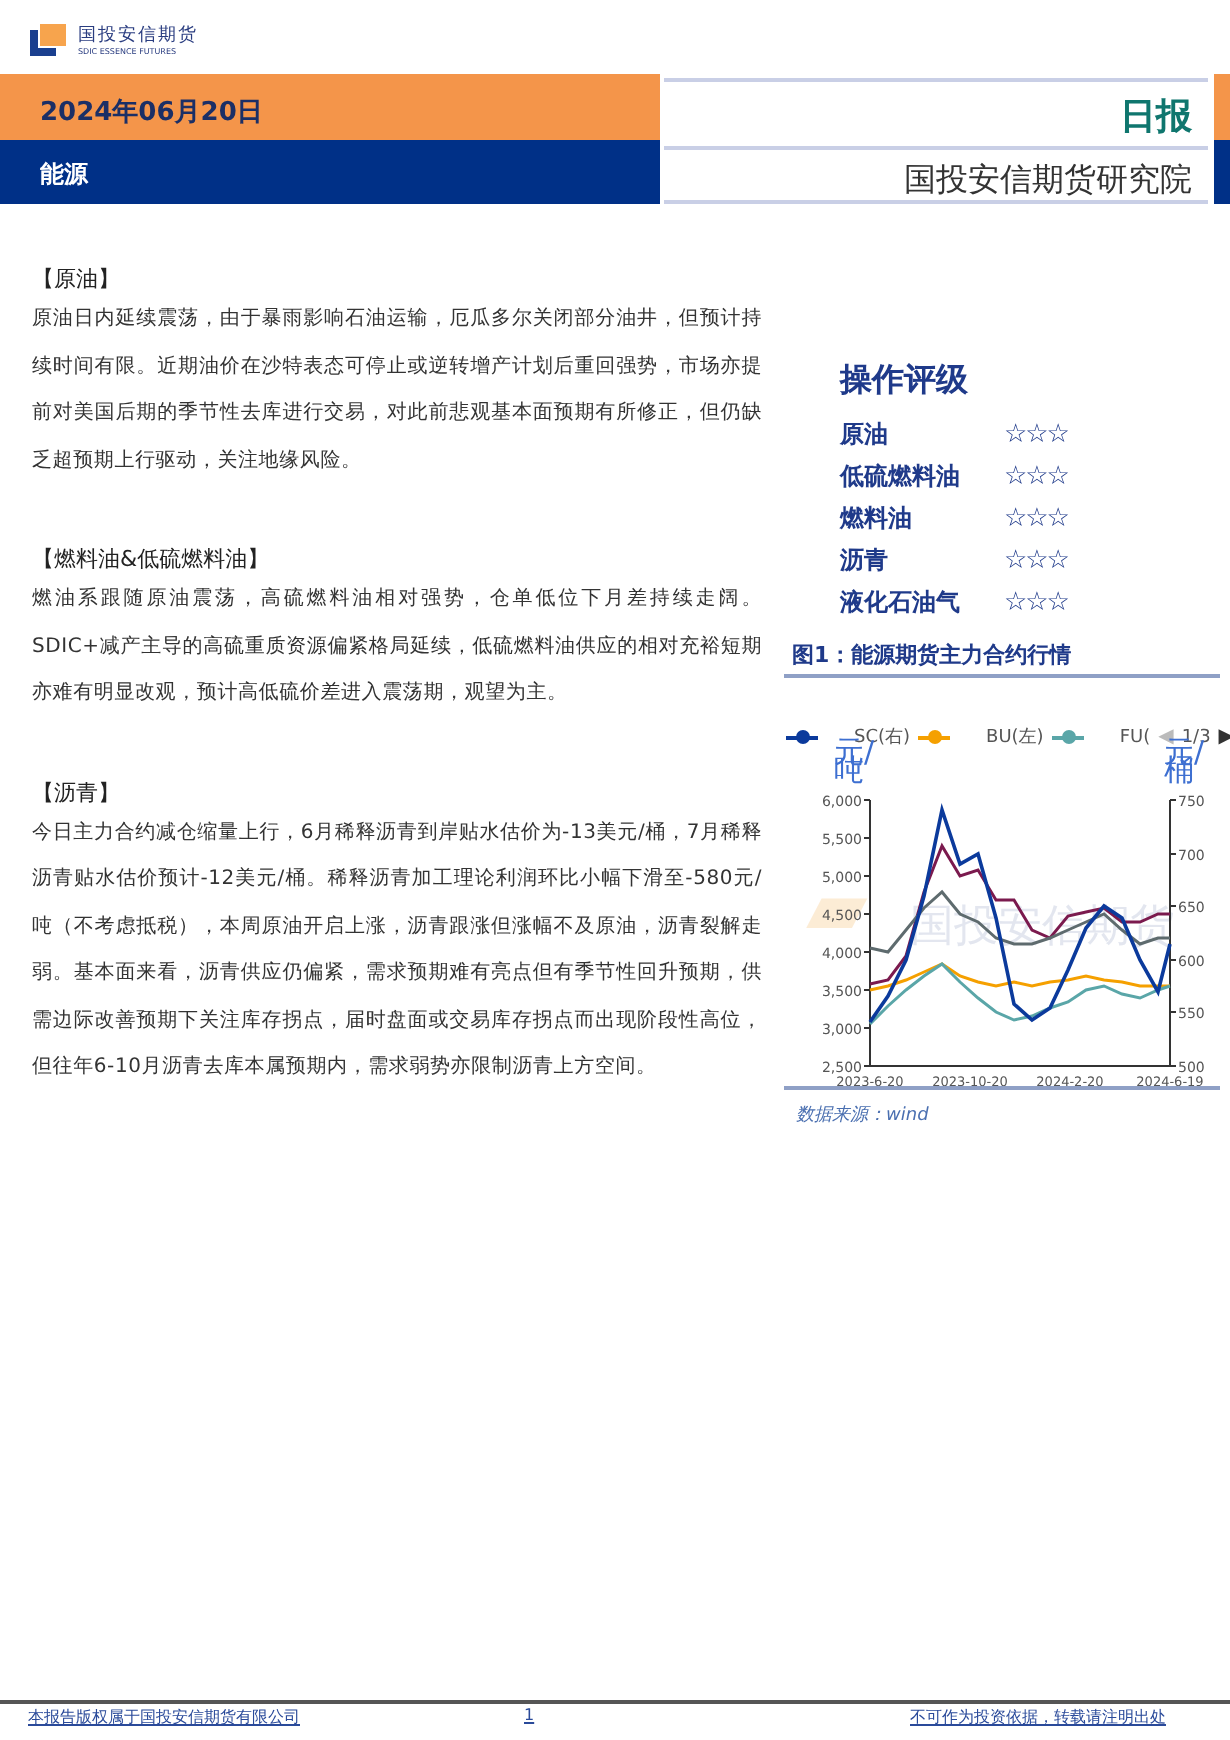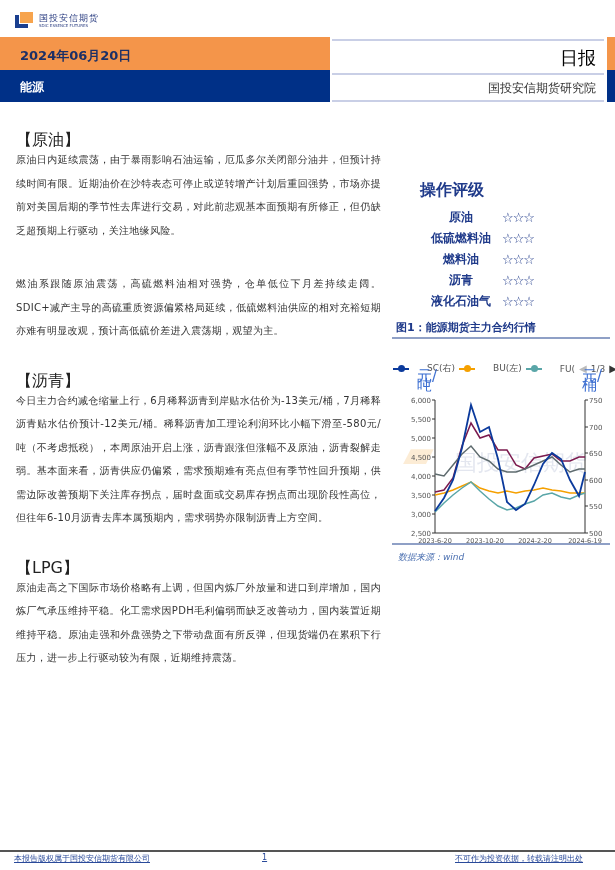--- a/index.html
+++ b/index.html
@@ -14,31 +14,31 @@
   .logo-en { font-size:4px; color:#2a3d80; line-height:5px; }
 
   .bar-orange { position:absolute; left:0; top:37px; width:330px; height:33px; background:#f4954a; }
   .bar-blue { position:absolute; left:0; top:70px; width:330px; height:32px; background:#003087; }
   .bar-orange-r { position:absolute; left:607px; top:37px; width:8px; height:33px; background:#f4954a; }
   .bar-blue-r { position:absolute; left:607px; top:70px; width:8px; height:32px; background:#003087; }
   .date { position:absolute; left:20px; top:47px; font-size:13px; font-weight:bold; color:#1b2f66; }
   .sector { position:absolute; left:20px; top:79px; font-size:12px; font-weight:bold; color:#fff; }
   .hdr-box { position:absolute; left:332px; top:37px; width:272px; height:65px; }
   .hdr-line { position:absolute; left:0; width:272px; height:2px; background:#c9cfe6; }
-  .hdr-title { position:absolute; right:8px; top:9px; font-size:18px; font-weight:normal; color:#000000; }
-  .hdr-sub { position:absolute; right:8px; top:43px; font-size:12px; color:#333; }
+  .hdr-title { position:absolute; right:8px; top:9px; font-size:18px; font-weight:bold; color:#0f766e; }
+  .hdr-sub { position:absolute; right:8px; top:43px; font-size:16px; color:#333; }
 
   .left { position:absolute; left:16px; top:132px; width:365px; }
-  .sec-title { font-size:16px; color:#222; line-height:16px; }
+  .sec-title { font-size:11px; color:#222; line-height:16px; }
   .para { font-size:10px; line-height:23.5px; color:#333; text-align:justify; letter-spacing:0.3px; }
 
   .rating { position:absolute; left:420px; top:180px; }
   .rating-title { font-size:16px; color:#1f3a8a; font-weight:bold; margin-bottom:6px; }
   .rating-row { display:flex; font-size:12px; color:#1f3a8a; font-weight:bold; height:21px; align-items:center; }
-  .rating-name { width:82px;text-align:center; }
+  .rating-name { width:82px; }
   .stars { color:#1f3a8a; letter-spacing:-1px; font-size:13px; }
 
   .fig-title { position:absolute; left:396px; top:320px; font-size:11px; font-weight:bold; color:#1f3a8a; }
   .fig-line { position:absolute; left:392px; width:218px; height:2px; background:#8fa0c6; }
   .legend { position:absolute; left:393px; top:362px; font-size:9px; color:#555; display:flex; align-items:center; gap:4px; }
   .lg-item { display:flex; align-items:center; gap:18px; }
   .lg-line { width:16px; height:2px; position:relative; }
   .lg-dot { position:absolute; left:5px; top:-3px; width:7px; height:7px; border-radius:50%; }
   .unit { position:absolute; font-size:15px; color:#3d6fd1; line-height:9px; }
   .chart { position:absolute; left:395px; top:395px; }
@@ -75,29 +75,26 @@
   <div class="hdr-sub">国投安信期货研究院</div>
   <div class="hdr-line" style="top:63px"></div>
 </div>
 
 <div class="left">
   <div style="margin-bottom:30px">
     <div class="sec-title">【原油】</div>
     <div class="para">原油日内延续震荡，由于暴雨影响石油运输，厄瓜多尔关闭部分油井，但预计持续时间有限。近期油价在沙特表态可停止或逆转增产计划后重回强势，市场亦提前对美国后期的季节性去库进行交易，对此前悲观基本面预期有所修正，但仍缺乏超预期上行驱动，关注地缘风险。</div>
   </div>
   <div style="margin-bottom:30px">
+    <div class="sec-title">【燃料油&amp;低硫燃料油】</div>
     <div class="para">燃油系跟随原油震荡，高硫燃料油相对强势，仓单低位下月差持续走阔。SDIC+减产主导的高硫重质资源偏紧格局延续，低硫燃料油供应的相对充裕短期亦难有明显改观，预计高低硫价差进入震荡期，观望为主。</div>
   </div>
   <div style="margin-bottom:30px">
     <div class="sec-title">【沥青】</div>
     <div class="para">今日主力合约减仓缩量上行，6月稀释沥青到岸贴水估价为-13美元/桶，7月稀释沥青贴水估价预计-12美元/桶。稀释沥青加工理论利润环比小幅下滑至-580元/吨（不考虑抵税），本周原油开启上涨，沥青跟涨但涨幅不及原油，沥青裂解走弱。基本面来看，沥青供应仍偏紧，需求预期难有亮点但有季节性回升预期，供需边际改善预期下关注库存拐点，届时盘面或交易库存拐点而出现阶段性高位，但往年6-10月沥青去库本属预期内，需求弱势亦限制沥青上方空间。</div>
-  </div>
-  <div>
-    <div class="sec-title">【LPG】</div>
-    <div class="para">原油走高之下国际市场价格略有上调，但国内炼厂外放量和进口到岸增加，国内炼厂气承压维持平稳。化工需求因PDH毛利偏弱而缺乏改善动力，国内装置近期维持平稳。原油走强和外盘强势之下带动盘面有所反弹，但现货端仍在累积下行压力，进一步上行驱动较为有限，近期维持震荡。</div>
   </div>
 </div>
 
 <div class="rating">
   <div class="rating-title">操作评级</div>
   <div class="rating-row">
       <span class="rating-name">原油</span>
       <span class="stars">☆☆☆</span>
     </div>
   <div class="rating-row">

